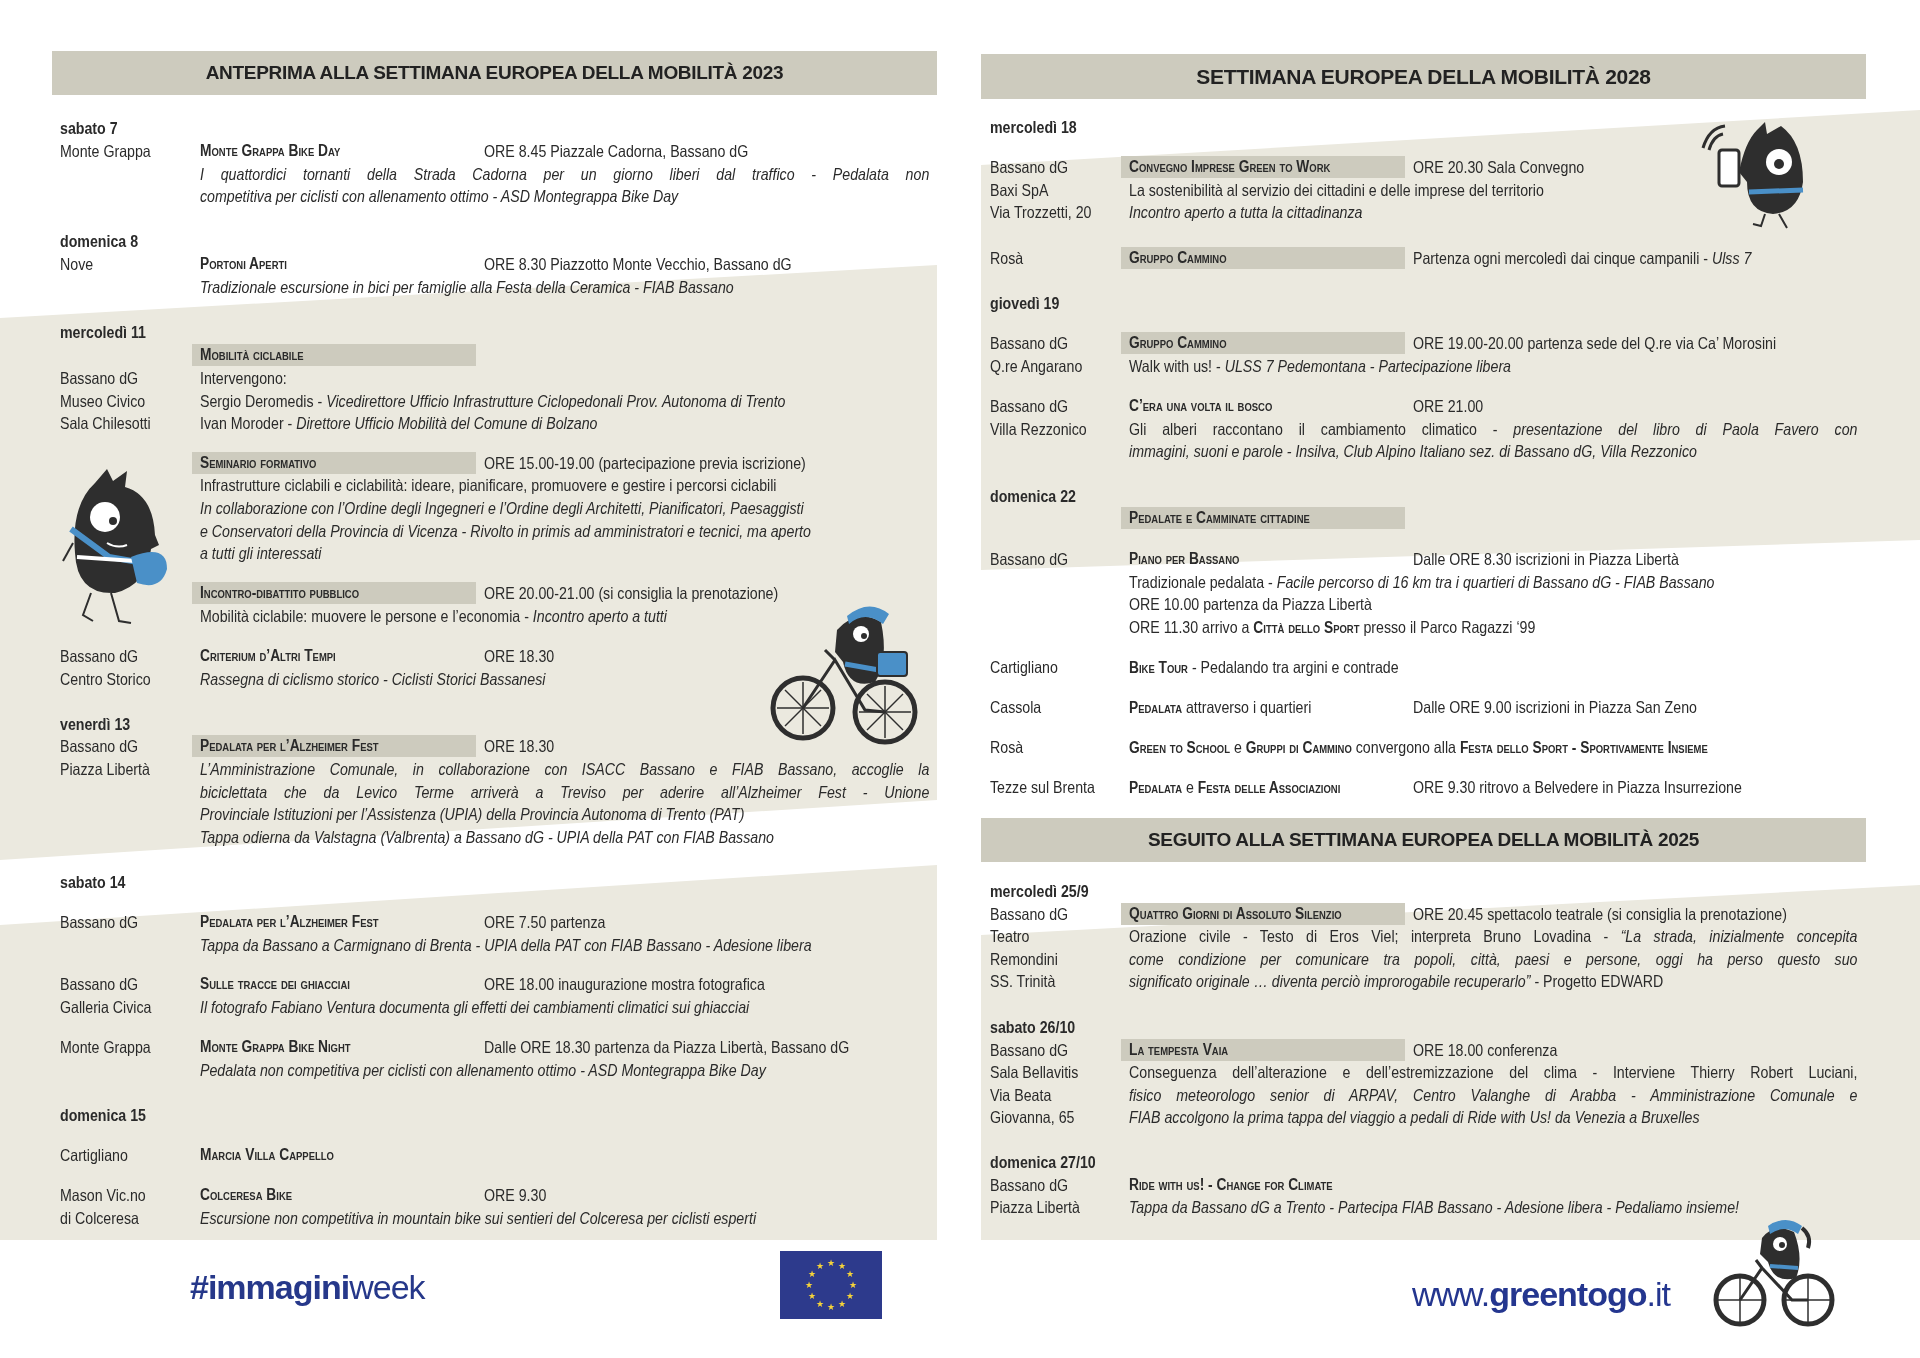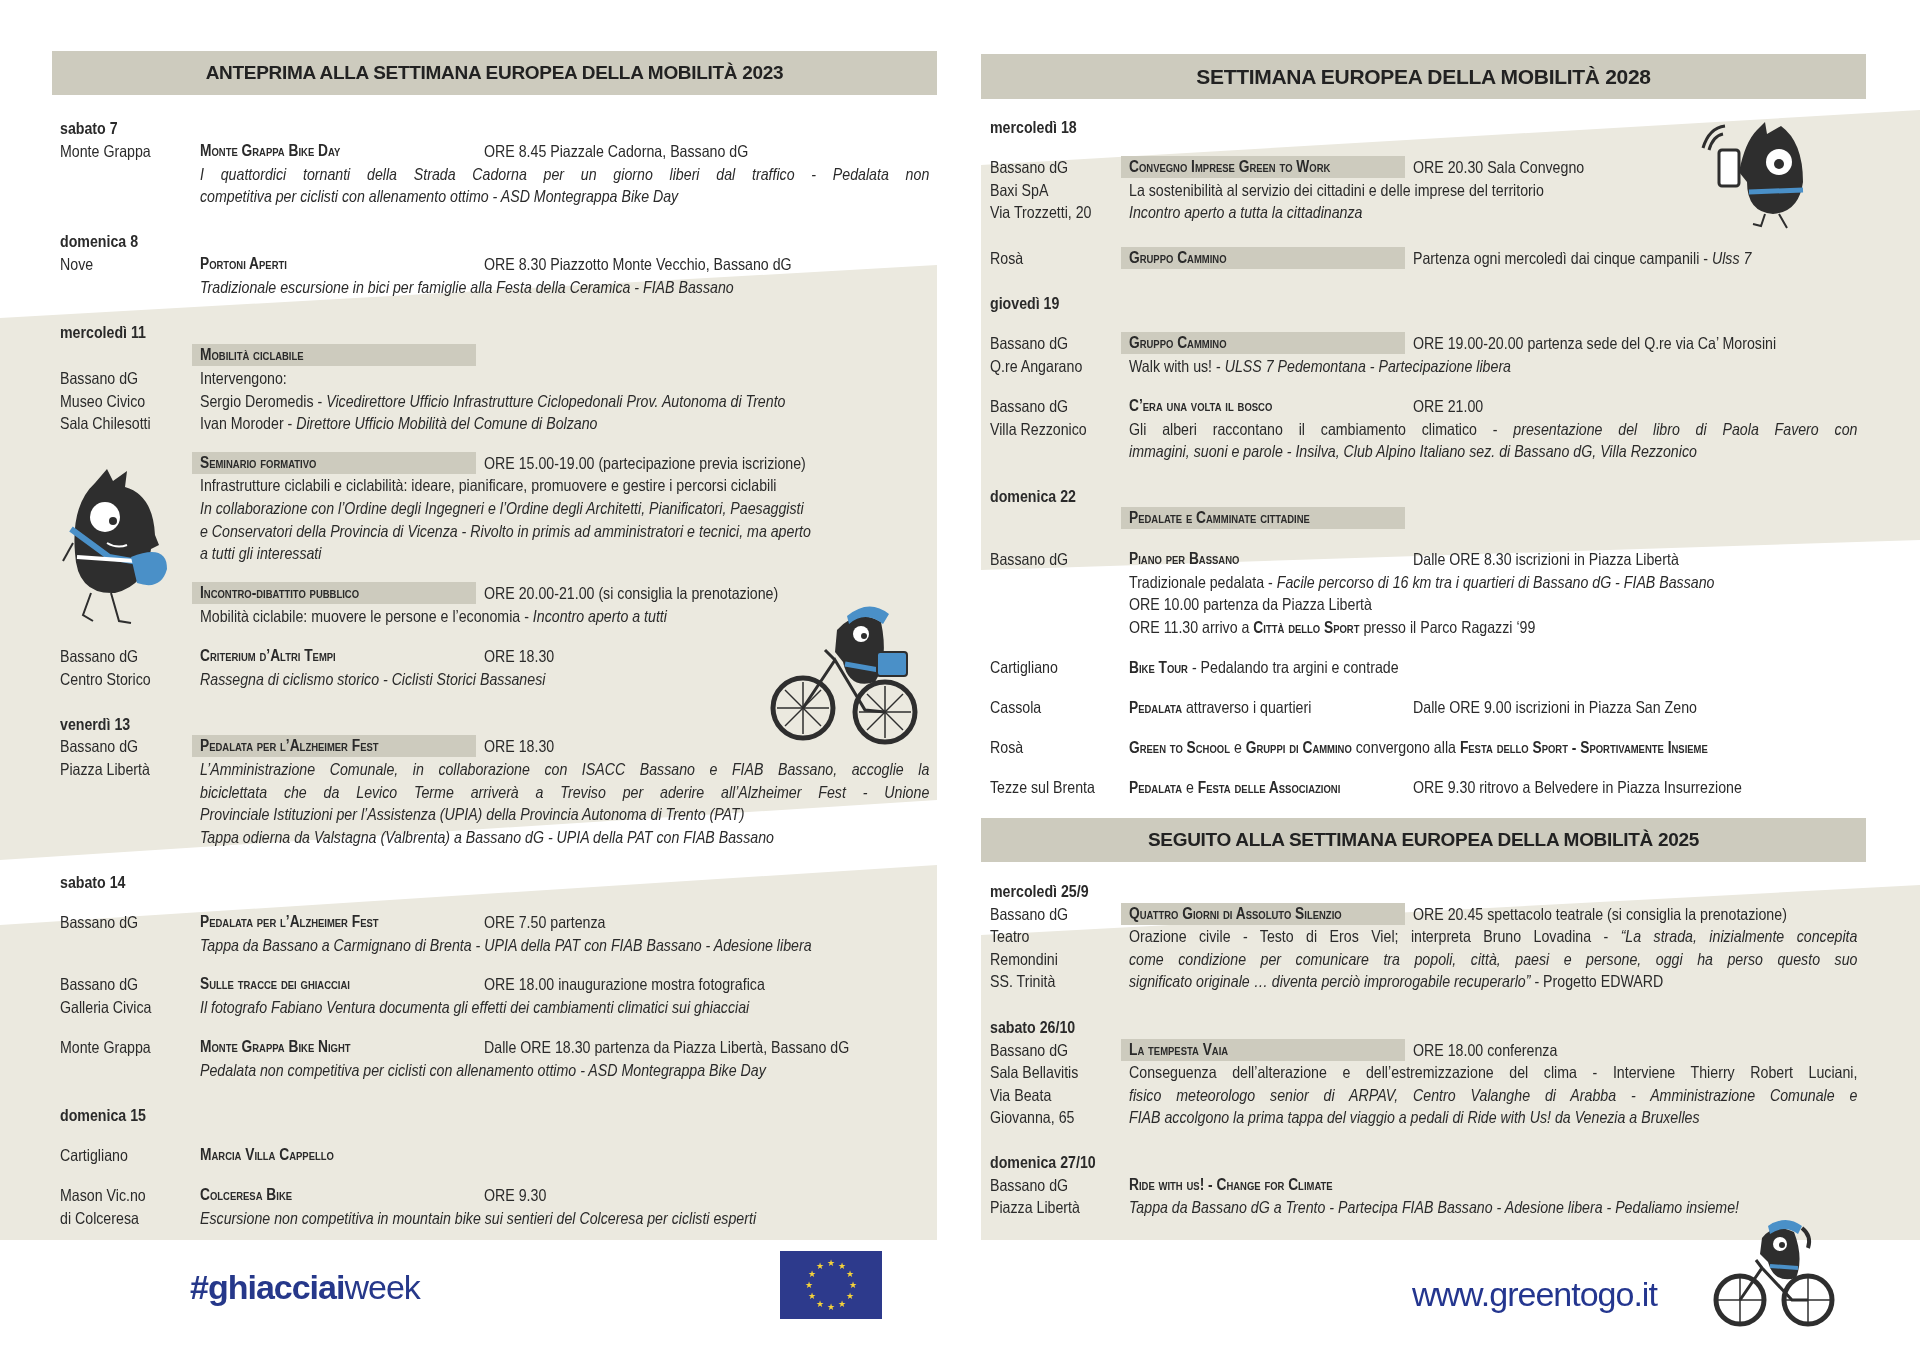--- a/index.html
+++ b/index.html
@@ -242,21 +242,21 @@
   <path d="M14 28 Q18 14 28 12" stroke="#2e2e2e" stroke-width="3" fill="none"></path>
   <rect x="24" y="28" width="20" height="36" rx="3" fill="#fff" stroke="#2e2e2e" stroke-width="3"></rect>
   <path d="M62 8 L70 0 L72 12 L86 4 Q108 20 108 60 Q104 90 78 92 Q52 90 52 60 L44 50 Q50 20 62 8Z" fill="#2e2e2e"></path>
   <circle cx="84" cy="40" r="13" fill="#fff"></circle>
     <circle cx="84" cy="42" r="5" fill="#2e2e2e"></circle>
   <path d="M54 70 L108 68" stroke="#4a90c8" stroke-width="5"></path>
   <path d="M70 92 L66 104 L58 102 M84 92 L92 106" stroke="#2e2e2e" stroke-width="2" fill="none"></path>
 </svg>
 
 <div class="foot" style="left:190px;top:1268px;font-size:34px;letter-spacing:-1px;">
-  <span style="font-weight:bold">#ghiacciai</span><span>week</span>
+  <span style="font-weight:bold">#immagini</span><span>week</span>
 </div>
 
 <svg class="foot" style="left:780px;top:1251px" width="102" height="68" viewBox="0 0 102 68">
   <rect width="102" height="68" fill="#2d3a8c"></rect>
   <g id="stars" fill="#f5d33a">
       <text x="51" y="15" font-size="9" text-anchor="middle" fill="#f5d33a">★</text>
       <text x="62" y="17.947441116742347" font-size="9" text-anchor="middle" fill="#f5d33a">★</text>
       <text x="70.05255888325765" y="26" font-size="9" text-anchor="middle" fill="#f5d33a">★</text>
       <text x="73" y="37" font-size="9" text-anchor="middle" fill="#f5d33a">★</text>
       <text x="70.05255888325766" y="47.99999999999999" font-size="9" text-anchor="middle" fill="#f5d33a">★</text>
@@ -264,21 +264,21 @@
       <text x="51" y="59" font-size="9" text-anchor="middle" fill="#f5d33a">★</text>
       <text x="40.00000000000001" y="56.05255888325765" font-size="9" text-anchor="middle" fill="#f5d33a">★</text>
       <text x="31.947441116742354" y="48.000000000000014" font-size="9" text-anchor="middle" fill="#f5d33a">★</text>
       <text x="29" y="37.00000000000001" font-size="9" text-anchor="middle" fill="#f5d33a">★</text>
       <text x="31.94744111674235" y="26" font-size="9" text-anchor="middle" fill="#f5d33a">★</text>
       <text x="39.999999999999986" y="17.947441116742354" font-size="9" text-anchor="middle" fill="#f5d33a">★</text>
     </g>
 </svg>
 
 <div class="foot" style="left:1412px;top:1275px;font-size:34px;letter-spacing:-1px;color:#24368f">
-  <span>www.</span><span style="font-weight:normal">greentogo</span><span>.it</span>
+  <span>www.</span><span style="font-weight:bold">greentogo</span><span>.it</span>
 </div>
 
 <svg class="mascot" style="left:1712px;top:1218px" width="125" height="110" viewBox="0 0 125 110">
   <circle cx="28" cy="82" r="24" fill="none" stroke="#2e2e2e" stroke-width="5"></circle>
   <circle cx="96" cy="82" r="24" fill="none" stroke="#2e2e2e" stroke-width="5"></circle>
   <g stroke="#2e2e2e" stroke-width="1.5">
       <line x1="6" y1="82" x2="50" y2="82"></line>
       <line x1="28" y1="60" x2="28" y2="104"></line>
       <line x1="74" y1="82" x2="118" y2="82"></line>
       <line x1="96" y1="60" x2="96" y2="104"></line>

